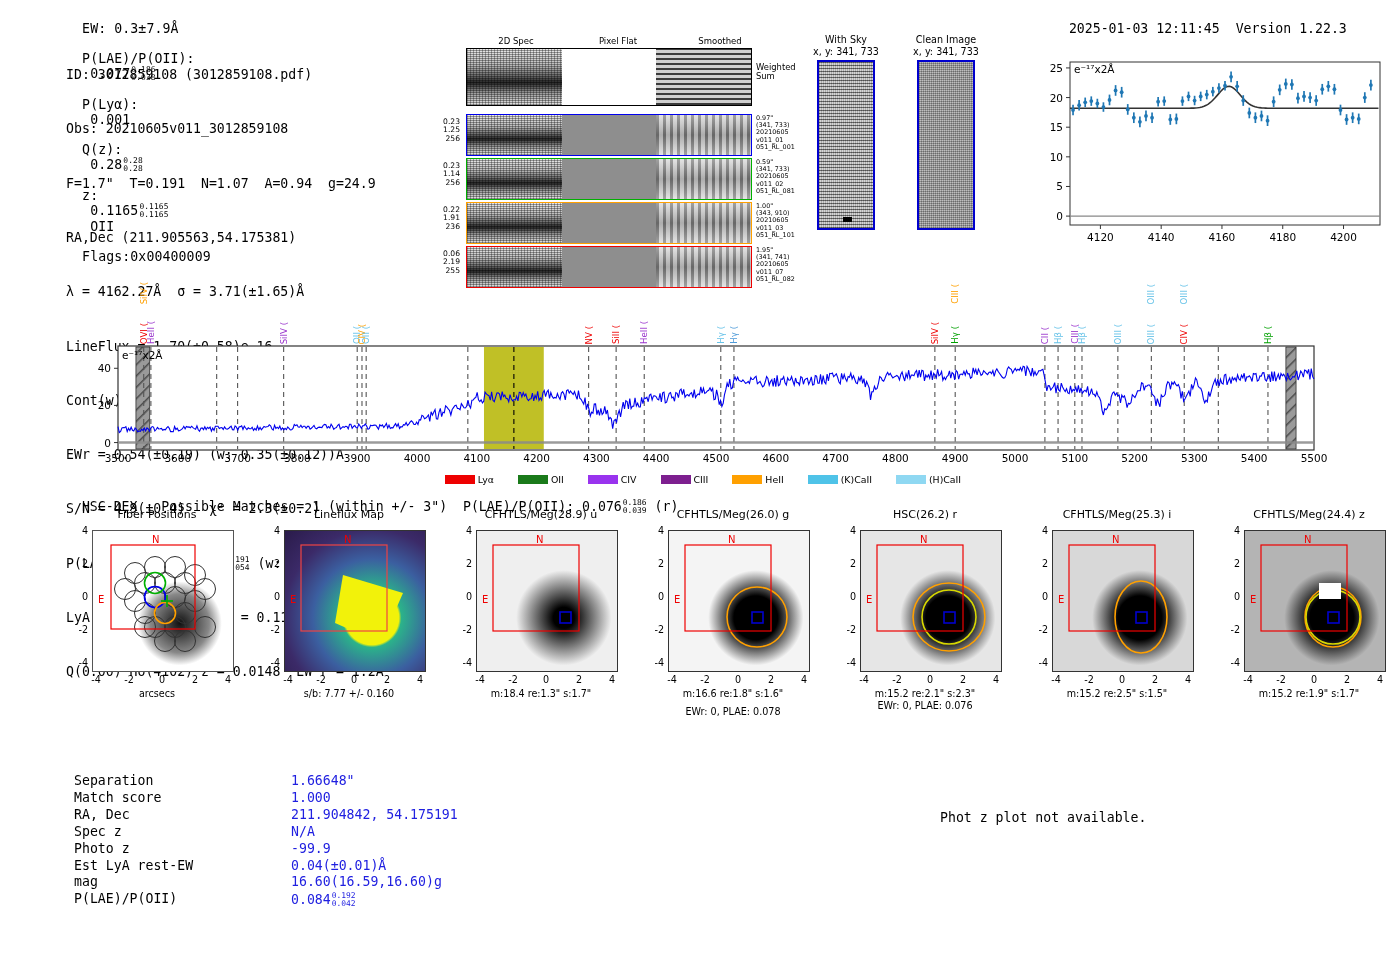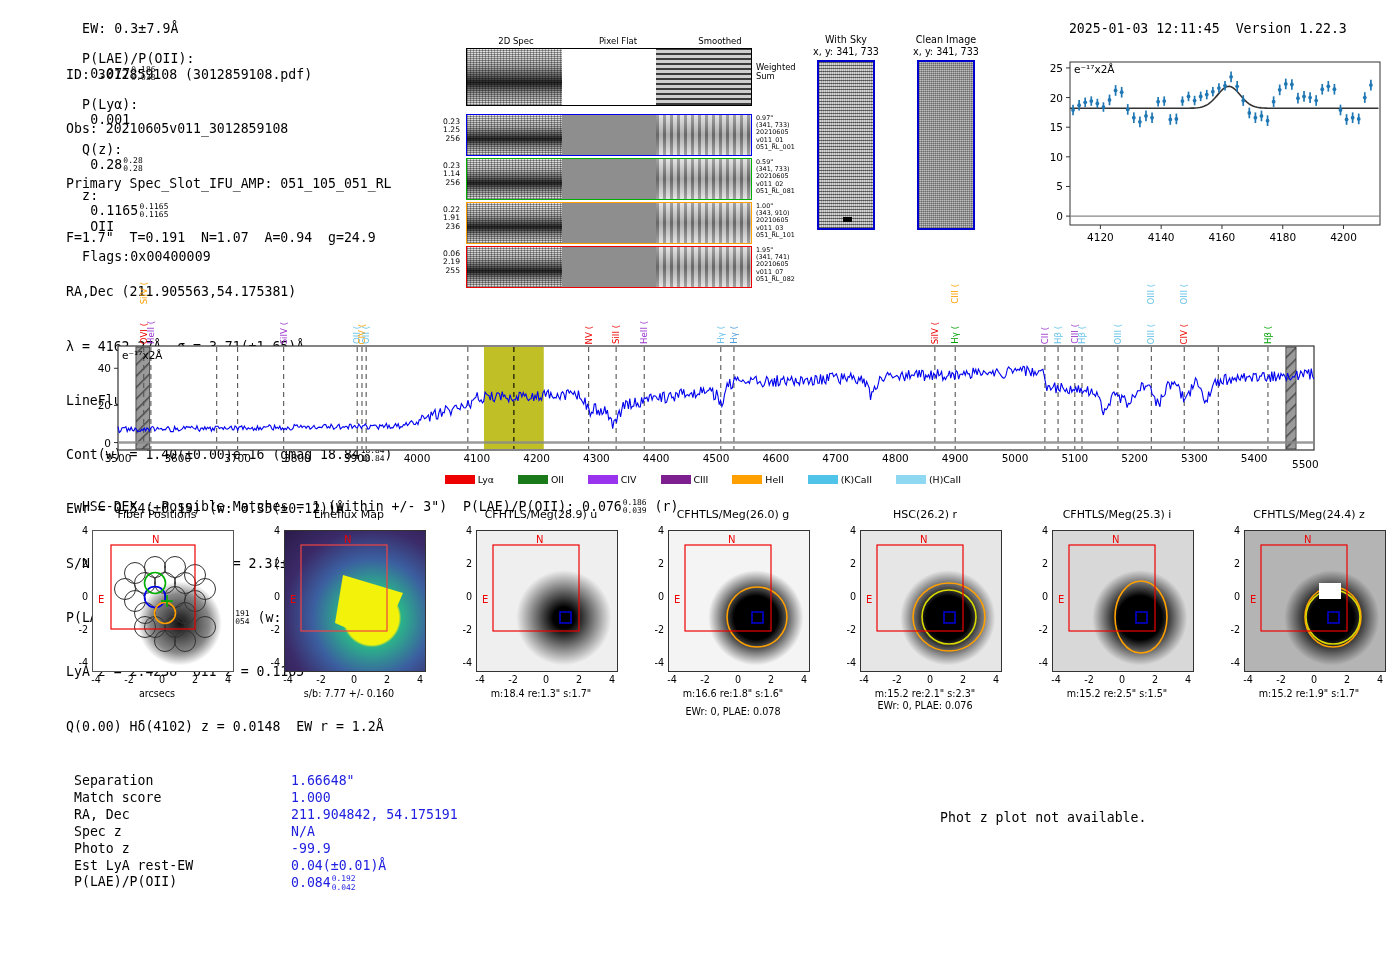--- a/index.html
+++ b/index.html
@@ -88,21 +88,20 @@
   <span>&nbsp;&nbsp;&nbsp;</span>
   <span>Flags:0x00400009</span>
 </div>
 <div class="abs mono nowrap" id="hdr-stamp">
   <span>2025-01-03 12:11:45</span><span>&nbsp;&nbsp;</span><span>Version 1.22.3</span>
 </div>
 
 <div class="abs mono nowrap" id="info">
   <div>ID: 3012859108 (3012859108.pdf)</div>
   <div>Obs: 20210605v011_3012859108</div>
-  <div>Primary Spec_Slot_IFU_AMP: 051_105_051_RL</div>
   <div>F=1.7"  T=0.191  N=1.07  A=0.94  g=24.9</div>
   <div>RA,Dec (211.905563,54.175381)</div>
   <div>λ = 4162.27Å  σ = 3.71(±1.65)Å</div>
   <div>LineFlux = 1.70(±0.58)e-16</div>
   <div><span>Cont(w) = 1.40(±0.00)e-16 (gmag 18.84</span><span class="frac"><span>18.84</span><span>18.84</span></span><span>)</span></div>
   <div>EWr = 0.54(±0.19) (w: 0.35(±0.12))Å</div>
   <div>S/N = 4.9(±0.4)   χ² = 2.3(±0.2)</div>
   <div><span>P(LAE)/P(OII): 0.095</span><span class="frac"><span>0.191</span><span>0.054</span></span><span>&nbsp;</span><span>(w: 0.084</span><span class="frac"><span>0.189</span><span>0.046</span></span><span>)</span></div>
   <div>LyA z = 2.4238  OII z = 0.1165</div>
   <div>Q(0.00) Hδ(4102) z = 0.0148  EW r = 1.2Å</div>
@@ -437,21 +436,21 @@
       <div class="sans" style="position: absolute; left: 606px; top: 0px; width: 44px; text-align: center; font-size: 10.5px;">4500</div>
       <div class="sans" style="position: absolute; left: 665.8px; top: 0px; width: 44px; text-align: center; font-size: 10.5px;">4600</div>
       <div class="sans" style="position: absolute; left: 725.6px; top: 0px; width: 44px; text-align: center; font-size: 10.5px;">4700</div>
       <div class="sans" style="position: absolute; left: 785.4px; top: 0px; width: 44px; text-align: center; font-size: 10.5px;">4800</div>
       <div class="sans" style="position: absolute; left: 845.2px; top: 0px; width: 44px; text-align: center; font-size: 10.5px;">4900</div>
       <div class="sans" style="position: absolute; left: 905px; top: 0px; width: 44px; text-align: center; font-size: 10.5px;">5000</div>
       <div class="sans" style="position: absolute; left: 964.8px; top: 0px; width: 44px; text-align: center; font-size: 10.5px;">5100</div>
       <div class="sans" style="position: absolute; left: 1024.6px; top: 0px; width: 44px; text-align: center; font-size: 10.5px;">5200</div>
       <div class="sans" style="position: absolute; left: 1084.4px; top: 0px; width: 44px; text-align: center; font-size: 10.5px;">5300</div>
       <div class="sans" style="position: absolute; left: 1144.2px; top: 0px; width: 44px; text-align: center; font-size: 10.5px;">5400</div>
-      <div class="sans" style="position: absolute; left: 1204px; top: 0px; width: 44px; font-size: 10.5px; margin-top: 6px;">5500</div>
+      <div class="sans" style="position: absolute; left: 1204px; top: 0px; width: 44px; text-align: center; font-size: 10.5px;">5500</div>
     </div>
   <div id="spec-legend" class="sans" style="position:relative;width:1230px;height:16px;text-align:center;"><span style="margin: 0px 12px; white-space: nowrap;"><span class="legsw" style="background: rgb(238, 0, 0);"></span><span class="legtxt"> Lyα</span></span><span style="margin: 0px 12px; white-space: nowrap;"><span class="legsw" style="background: rgb(26, 122, 26);"></span><span class="legtxt"> OII</span></span><span style="margin: 0px 12px; white-space: nowrap;"><span class="legsw" style="background: rgb(153, 51, 238);"></span><span class="legtxt"> CIV</span></span><span style="margin: 0px 12px; white-space: nowrap;"><span class="legsw" style="background: rgb(125, 31, 143);"></span><span class="legtxt"> CIII</span></span><span style="margin: 0px 12px; white-space: nowrap;"><span class="legsw" style="background: rgb(255, 160, 0);"></span><span class="legtxt"> HeII</span></span><span style="margin: 0px 12px; white-space: nowrap;"><span class="legsw" style="background: rgb(79, 195, 232);"></span><span class="legtxt"> (K)CaII</span></span><span style="margin: 0px 12px; white-space: nowrap;"><span class="legsw" style="background: rgb(143, 216, 242);"></span><span class="legtxt"> (H)CaII</span></span></div>
 </div>
 
 <div class="abs mono nowrap" style="left:66px;top:484px;font-size:13.2px;">
   <span>HSC-DEX : Possible Matches = 1 (within +/- 3")  P(LAE)/P(OII): 0.076</span><span class="frac"><span>0.186</span><span>0.039</span></span><span>&nbsp;</span><span>(r)</span>
 </div>
 
 <div class="abs" id="cutouts" style="left:62px;top:508px;">
     <div class="abs" style="left: 0px; top: 0px; width: 190px;">
@@ -699,18 +698,22 @@
       </tr>
       <tr>
         <td style="width: 215px; white-space: pre;">Photo z</td>
         <td class="bval" style="white-space: pre;">-99.9</td>
       </tr>
       <tr>
         <td style="width: 215px; white-space: pre;">Est LyA rest-EW</td>
         <td class="bval" style="white-space: pre;">0.04(±0.01)Å</td>
       </tr>
       <tr>
+        <td style="width: 215px; white-space: pre;">mag</td>
+        <td class="bval" style="white-space: pre;">16.60(16.59,16.60)g</td>
+      </tr>
+      <tr>
         <td style="width: 215px; white-space: pre;">P(LAE)/P(OII)</td>
         <td class="bval" style="white-space: pre;">0.084<span class="frac"><span>0.192</span><span>0.042</span></span></td>
       </tr>
     </tbody>
   </table>
 <div class="abs mono" id="photz">Phot z plot not available.</div>
 
 </body></html>

